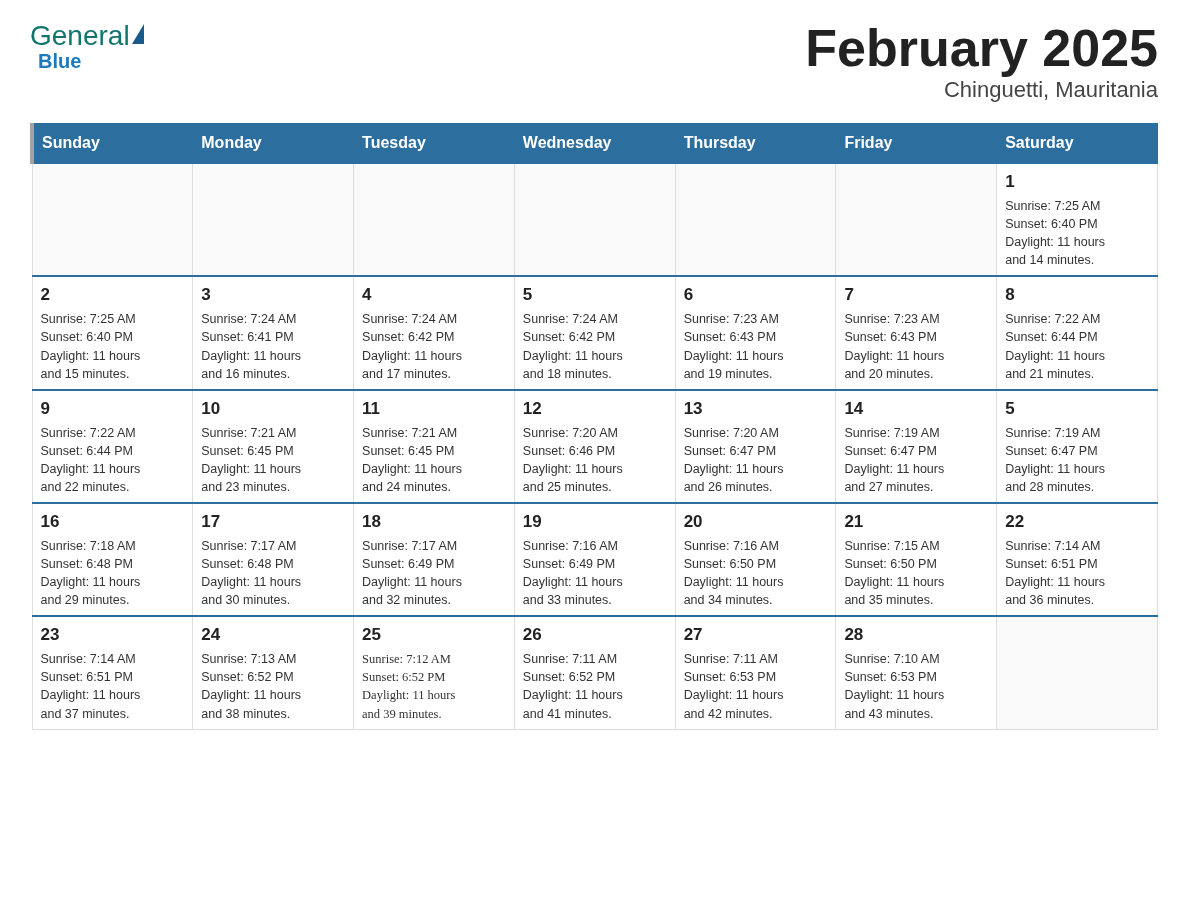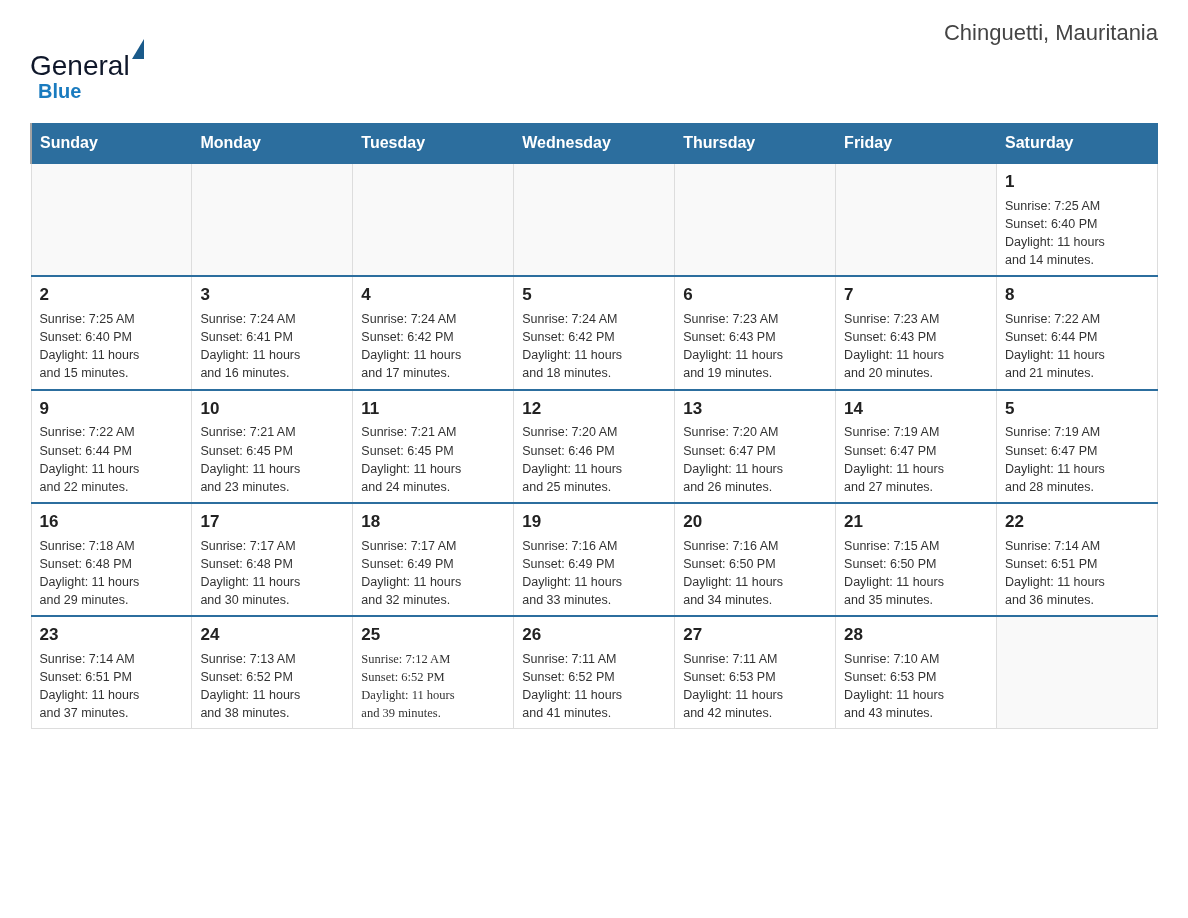--- a/index.html
+++ b/index.html
@@ -21,21 +21,21 @@
       flex-direction: column;
       align-items: flex-start;
     }
     .logo-text {
       display: flex;
       align-items: center;
       font-size: 28px;
       font-weight: normal;
       color: #333;
     }
-    .logo-general { color: #0f172a; font-weight: normal; margin-top: 30px; }
+    .logo-general { color: #0f766e; font-weight: normal; }
     .logo-triangle {
       width: 0;
       height: 0;
       border-left: 12px solid transparent;
       border-right: 0px solid transparent;
       border-bottom: 20px solid #1a5a8a;
       margin-left: 2px;
       margin-top: -5px;
     }
     .logo-subtitle {
@@ -95,35 +95,36 @@
       margin-bottom: 3px;
     }
     .day-info {
       font-size: 12.5px;
       color: #333;
       line-height: 1.45;
     }
     td.empty {
       background: #f9f9f9;
     }
-    thead th:first-child { border-left: 2px solid #a3a3a3; }
+    thead th:first-child { border-left: 4px solid #a3a3a3; }
     thead th:last-child { border-right: 1px solid #2c6e9e; }
   </style>
 </head>
 <body>
 
 <div class="header">
   <div class="logo">
     <div class="logo-text">
       <span class="logo-general">General</span>
       <span class="logo-triangle"></span>
     </div>
     <span class="logo-subtitle">Blue</span>
   </div>
   <div class="title-block">
+    <div class="calendar-title">February 2025</div>
     <div class="calendar-subtitle">Chinguetti, Mauritania</div>
   </div>
 </div>
 
 <table>
   <thead>
     <tr>
     <th>Sunday</th>
         <th>Monday</th>
         <th>Tuesday</th>

